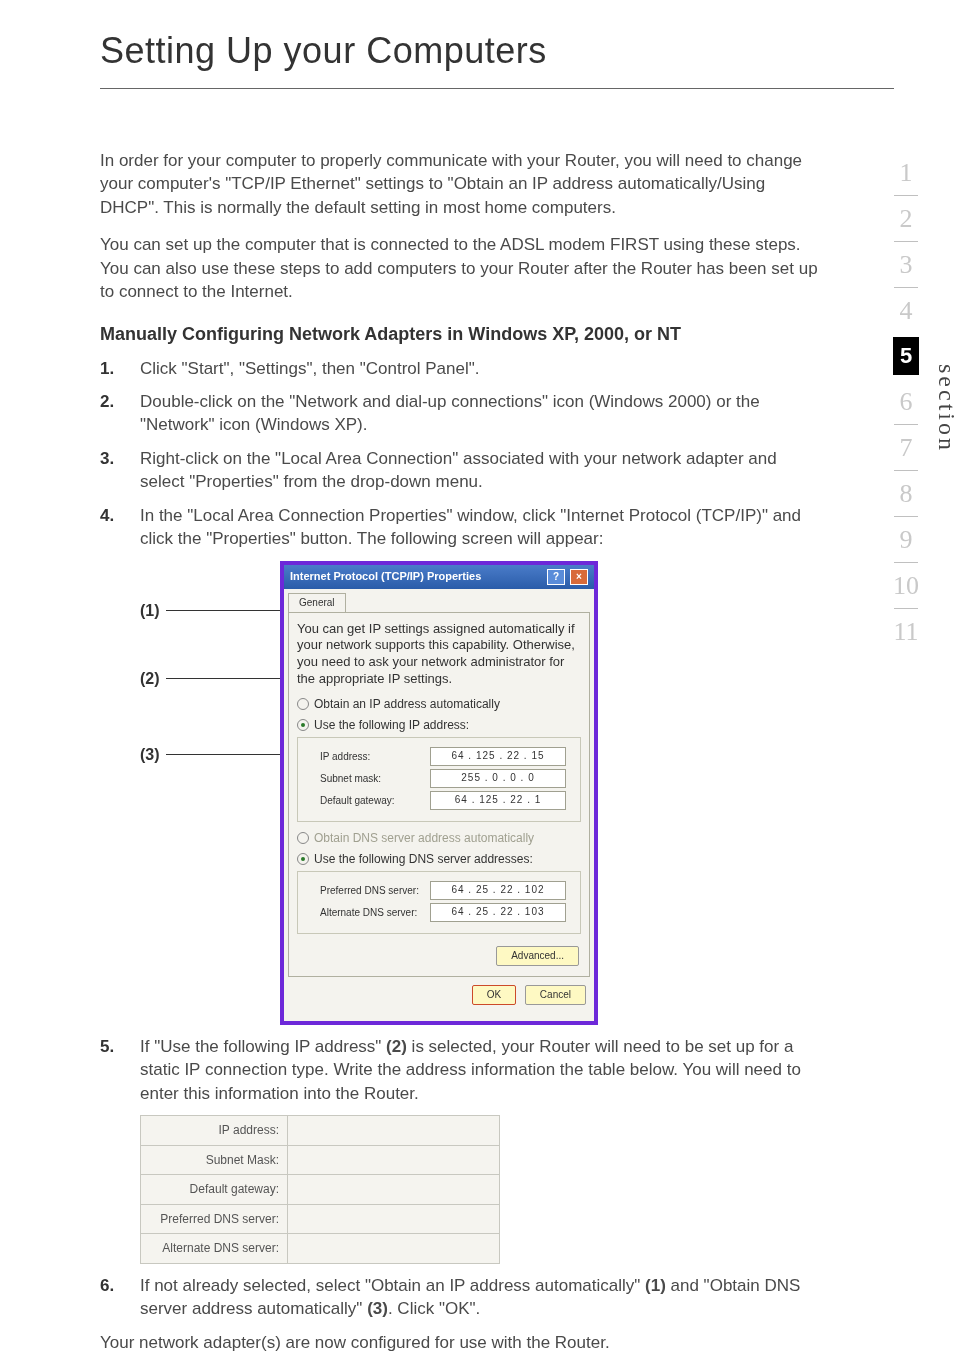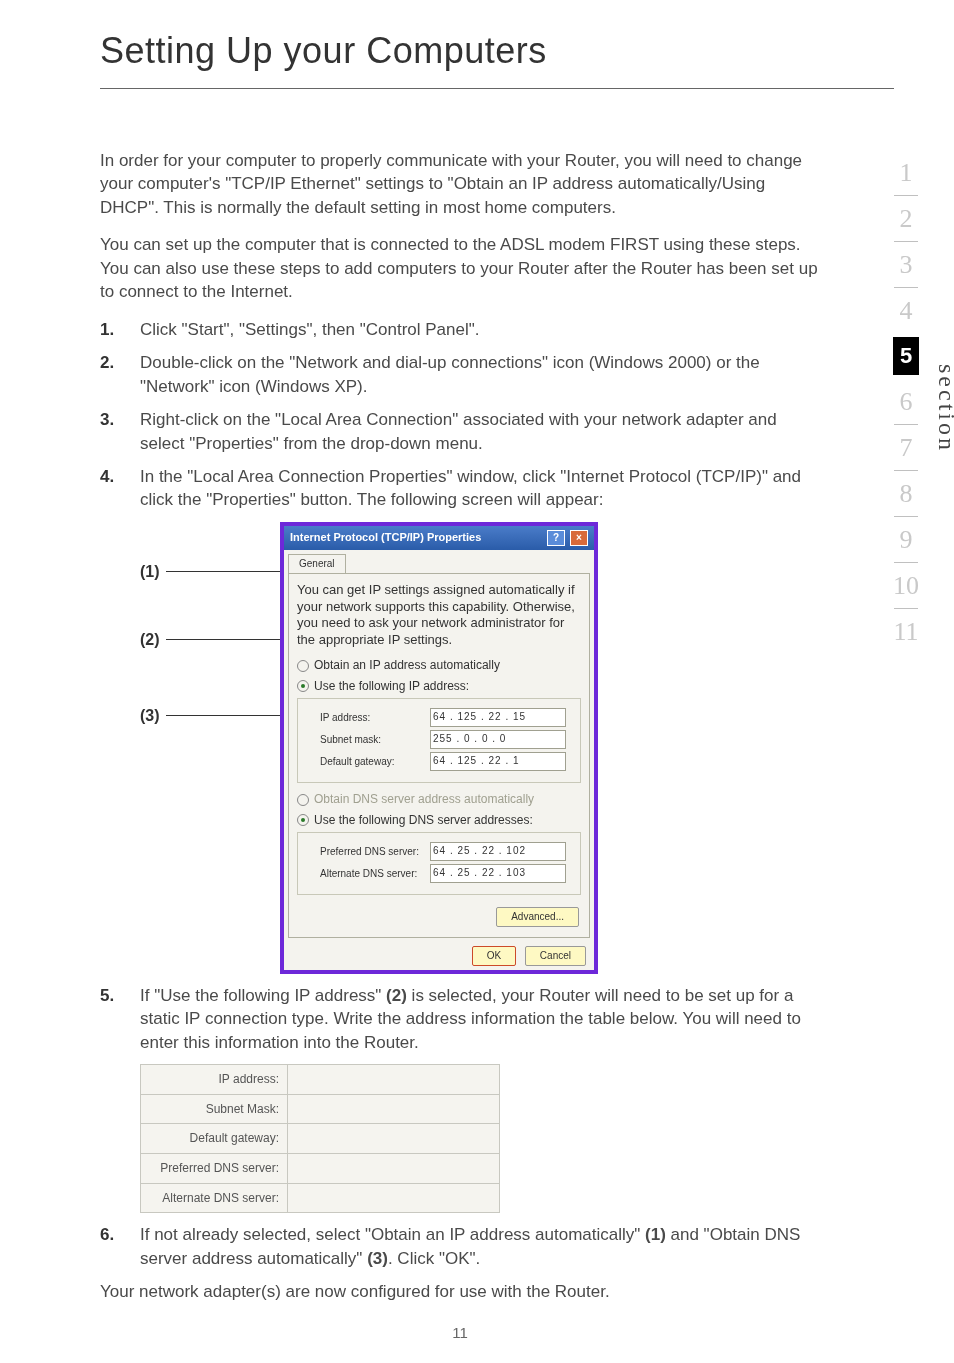--- a/index.html
+++ b/index.html
@@ -221,20 +221,21 @@
   .dialog .field-row label {
     width: 110px;
     font-size: 10px;
   }
   .dialog .ipbox {
     border: 1px solid #a0a090;
     background: #fff;
     width: 130px;
     height: 15px;
     font-size: 10px;
+    text-align: center;
     padding: 1px 2px;
     letter-spacing: 1px;
   }
   .dialog .btnrow {
     text-align: right;
     padding: 4px 2px 2px 2px;
   }
   .dialog .btn {
     display: inline-block;
     border: 1px solid #999;
@@ -302,20 +303,21 @@
   </div>
   <div class="section-label">section</div>
 
   <h1>Setting Up your Computers</h1>
   <hr class="title-rule">
 
   <div class="body">
     <p>In order for your computer to properly communicate with your Router, you will need to change your computer's "TCP/IP Ethernet" settings to "Obtain an IP address automatically/Using DHCP". This is normally the default setting in most home computers.</p>
     <p>You can set up the computer that is connected to the ADSL modem FIRST using these steps. You can also use these steps to add computers to your Router after the Router has been set up to connect to the Internet.</p>
 
+    <div class="subhead">Manually Configuring Network Adapters in Windows XP, 2000, or NT</div>
 
     <ol class="steps">
       <li>Click "Start", "Settings", then "Control Panel".</li>
       <li>Double-click on the "Network and dial-up connections" icon (Windows 2000) or the "Network" icon (Windows XP).</li>
       <li>Right-click on the "Local Area Connection" associated with your network adapter and select "Properties" from the drop-down menu.</li>
       <li>In the "Local Area Connection Properties" window, click "Internet Protocol (TCP/IP)" and click the "Properties" button. The following screen will appear:</li>
     </ol>
 
     <div class="figure-row">
       <div class="callouts">
@@ -384,21 +386,21 @@
             <div class="field-row">
               <label>Alternate DNS server:</label>
               <div class="ipbox">64 .  25 .  22 . 103</div>
             </div>
           </div>
 
           <div class="btnrow">
             <span class="btn">Advanced...</span>
           </div>
         </div>
-        <div class="btnrow" style="padding:4px 8px 4px 8px;">
+        <div class="btnrow" style="padding:4px 8px 16px 8px;">
           <span class="btn circle" style="border-color:#cc4a2a;">OK</span>
           <span class="btn">Cancel</span>
         </div>
       </div>
     </div>
 
     <ol class="steps" start="5" style="counter-reset: step 4;">
       <li>
         <span>If "Use the following IP address" </span><b>(2)</b><span> is selected, your Router will need to be set up for a static IP connection type. Write the address information the table below. You will need to enter this information into the Router.</span>
       </li>

